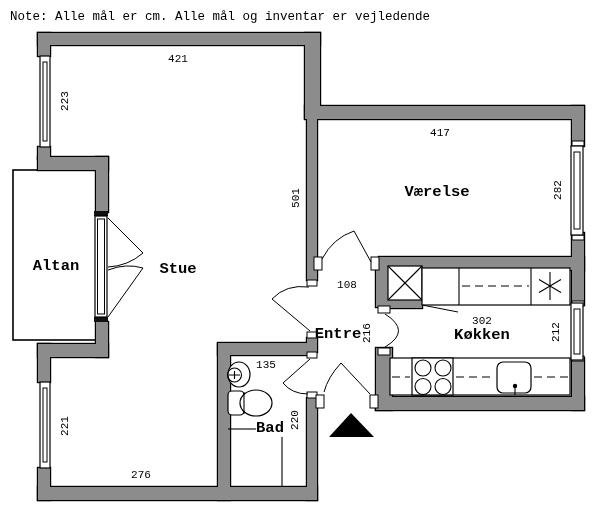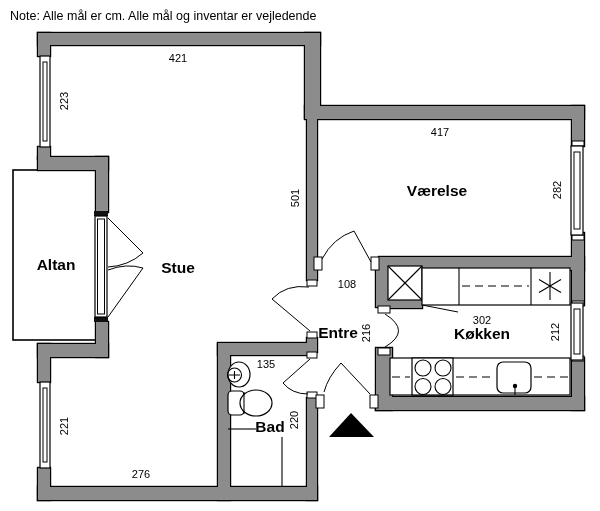--- a/index.html
+++ b/index.html
@@ -1,17 +1,17 @@
 <!DOCTYPE html>
 <html><head>
 <meta charset="utf-8">
 <style>
   html,body{margin:0;padding:0;background:#ffffff;}
   .stage{width:600px;height:511px;background:#ffffff;position:relative;overflow:hidden;
-         font-family:Liberation Sans, sans-serif;}
+         font-family:Liberation Mono, monospace;}
   svg{display:block;}
   .wstroke{fill:none;stroke:#000000;stroke-width:2.4;}
   .wfill{fill:#8c8c8c;stroke:none;}
   .cap{fill:#ffffff;stroke:#000000;stroke-width:1;}
   .bcap{fill:#111111;stroke:none;}
   .winouter{fill:#ffffff;stroke:#000000;stroke-width:1.2;}
   .wininner{fill:none;stroke:#000000;stroke-width:1;}
   .thin{fill:none;stroke:#000000;stroke-width:1.1;}
   .fixture{fill:#ffffff;stroke:#000000;stroke-width:1.2;}
   .door{fill:none;stroke:#000000;stroke-width:1;}

